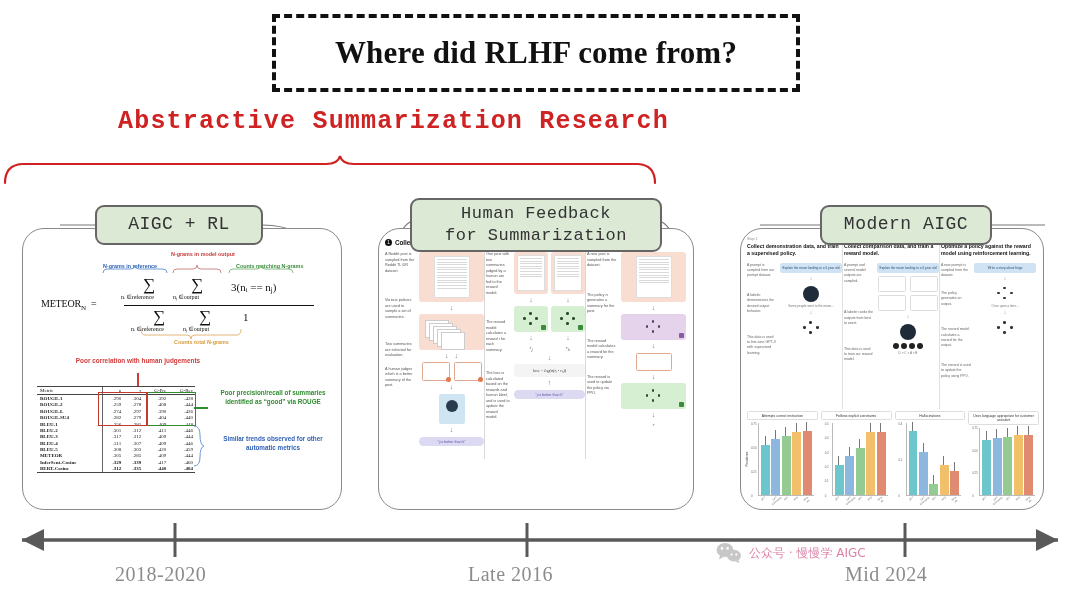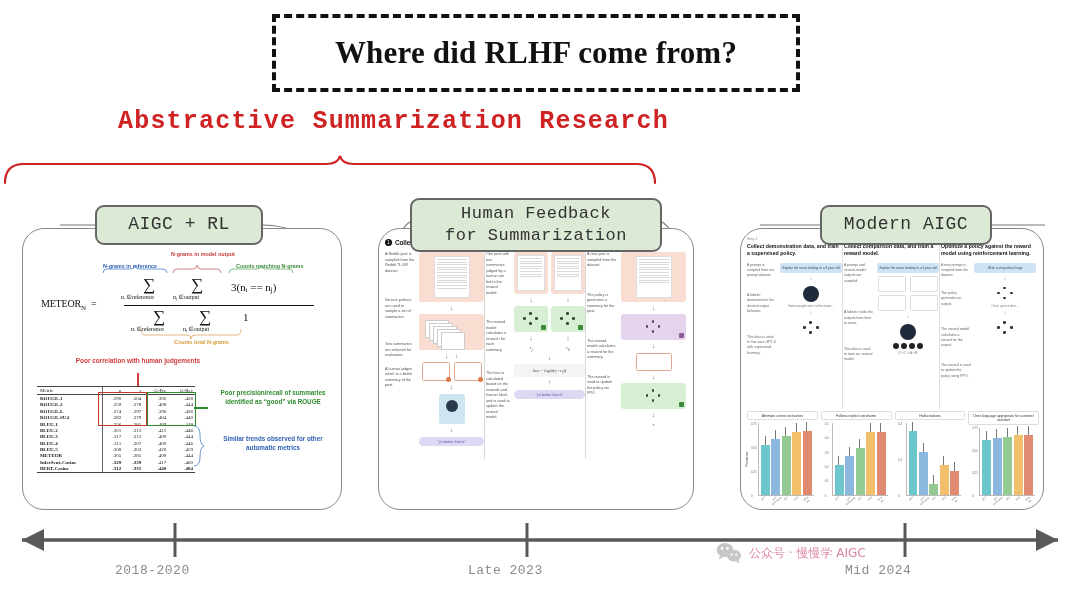--- a/index.html
+++ b/index.html
@@ -177,22 +177,22 @@
     position:absolute;left:-9px;top:50%;transform:translateY(-50%) rotate(-90deg);
     font-size:3px;color:#555;white-space:nowrap;
   }
   .mini-ytick{position:absolute;left:-8px;font-size:2.8px;color:#666;}
   .mini-xlab{display:flex;gap:1.6px;margin:1px 6px 0 13px;}
   .mini-xlab span{flex:1;font-size:2.4px;color:#666;text-align:center;transform:rotate(-38deg);transform-origin:center;}
 
   
   #timeline{position:absolute;left:0;top:520px;width:1080px;height:40px;}
   .tl-label{
-    position:absolute;top:563px;font-family:Liberation Mono, monospace;
-    font-size:13px;color:#8c8c8c;letter-spacing:.5px;white-space:nowrap;
+    position:absolute;top:563px;font-family:Liberation Serif, serif;
+    font-size:20px;color:#8c8c8c;letter-spacing:.5px;white-space:nowrap;
   }
   #tl-1{left:115px;} #tl-2{left:468px;} #tl-3{left:845px;}
 
   
   #watermark{
     position:absolute;left:716px;top:542px;display:flex;align-items:center;gap:7px;
     opacity:.55;pointer-events:none;
   }
   #wm-text{font-size:12px;color:#be185d;white-space:nowrap;font-family:"DejaVu Sans",sans-serif;}
 </style>
@@ -763,21 +763,21 @@
 
   <svg id="timeline" viewBox="0 0 1080 40">
     <line x1="22" y1="20" x2="1058" y2="20" stroke="#595959" stroke-width="3.4"></line>
     <path d="M22,20 L44,9 L44,31 Z" fill="#595959"></path>
     <path d="M1058,20 L1036,9 L1036,31 Z" fill="#595959"></path>
     <line x1="175" y1="3" x2="175" y2="37" stroke="#595959" stroke-width="3"></line>
     <line x1="527" y1="3" x2="527" y2="37" stroke="#595959" stroke-width="3"></line>
     <line x1="905" y1="3" x2="905" y2="37" stroke="#595959" stroke-width="3"></line>
   </svg>
   <div class="tl-label" id="tl-1">2018-2020</div>
-  <div class="tl-label" id="tl-2">Late 2023</div>
+  <div class="tl-label" id="tl-2">Late 2016</div>
   <div class="tl-label" id="tl-3">Mid 2024</div>
 
   <div id="watermark">
     <svg width="26" height="22" viewBox="0 0 26 22">
       <ellipse cx="9" cy="8" rx="8.4" ry="7" fill="#9a9a9a"></ellipse>
       <path d="M4,13 L3,17.5 L7.5,15 Z" fill="#9a9a9a"></path>
       <circle cx="6" cy="6.4" r="1.3" fill="#fff"></circle>
         <circle cx="11.6" cy="6.4" r="1.3" fill="#fff"></circle>
       <ellipse cx="18" cy="13.6" rx="7" ry="5.9" fill="#9a9a9a"></ellipse>
       <path d="M22.5,18 L23.4,21.3 L19.6,19.3 Z" fill="#9a9a9a"></path>

